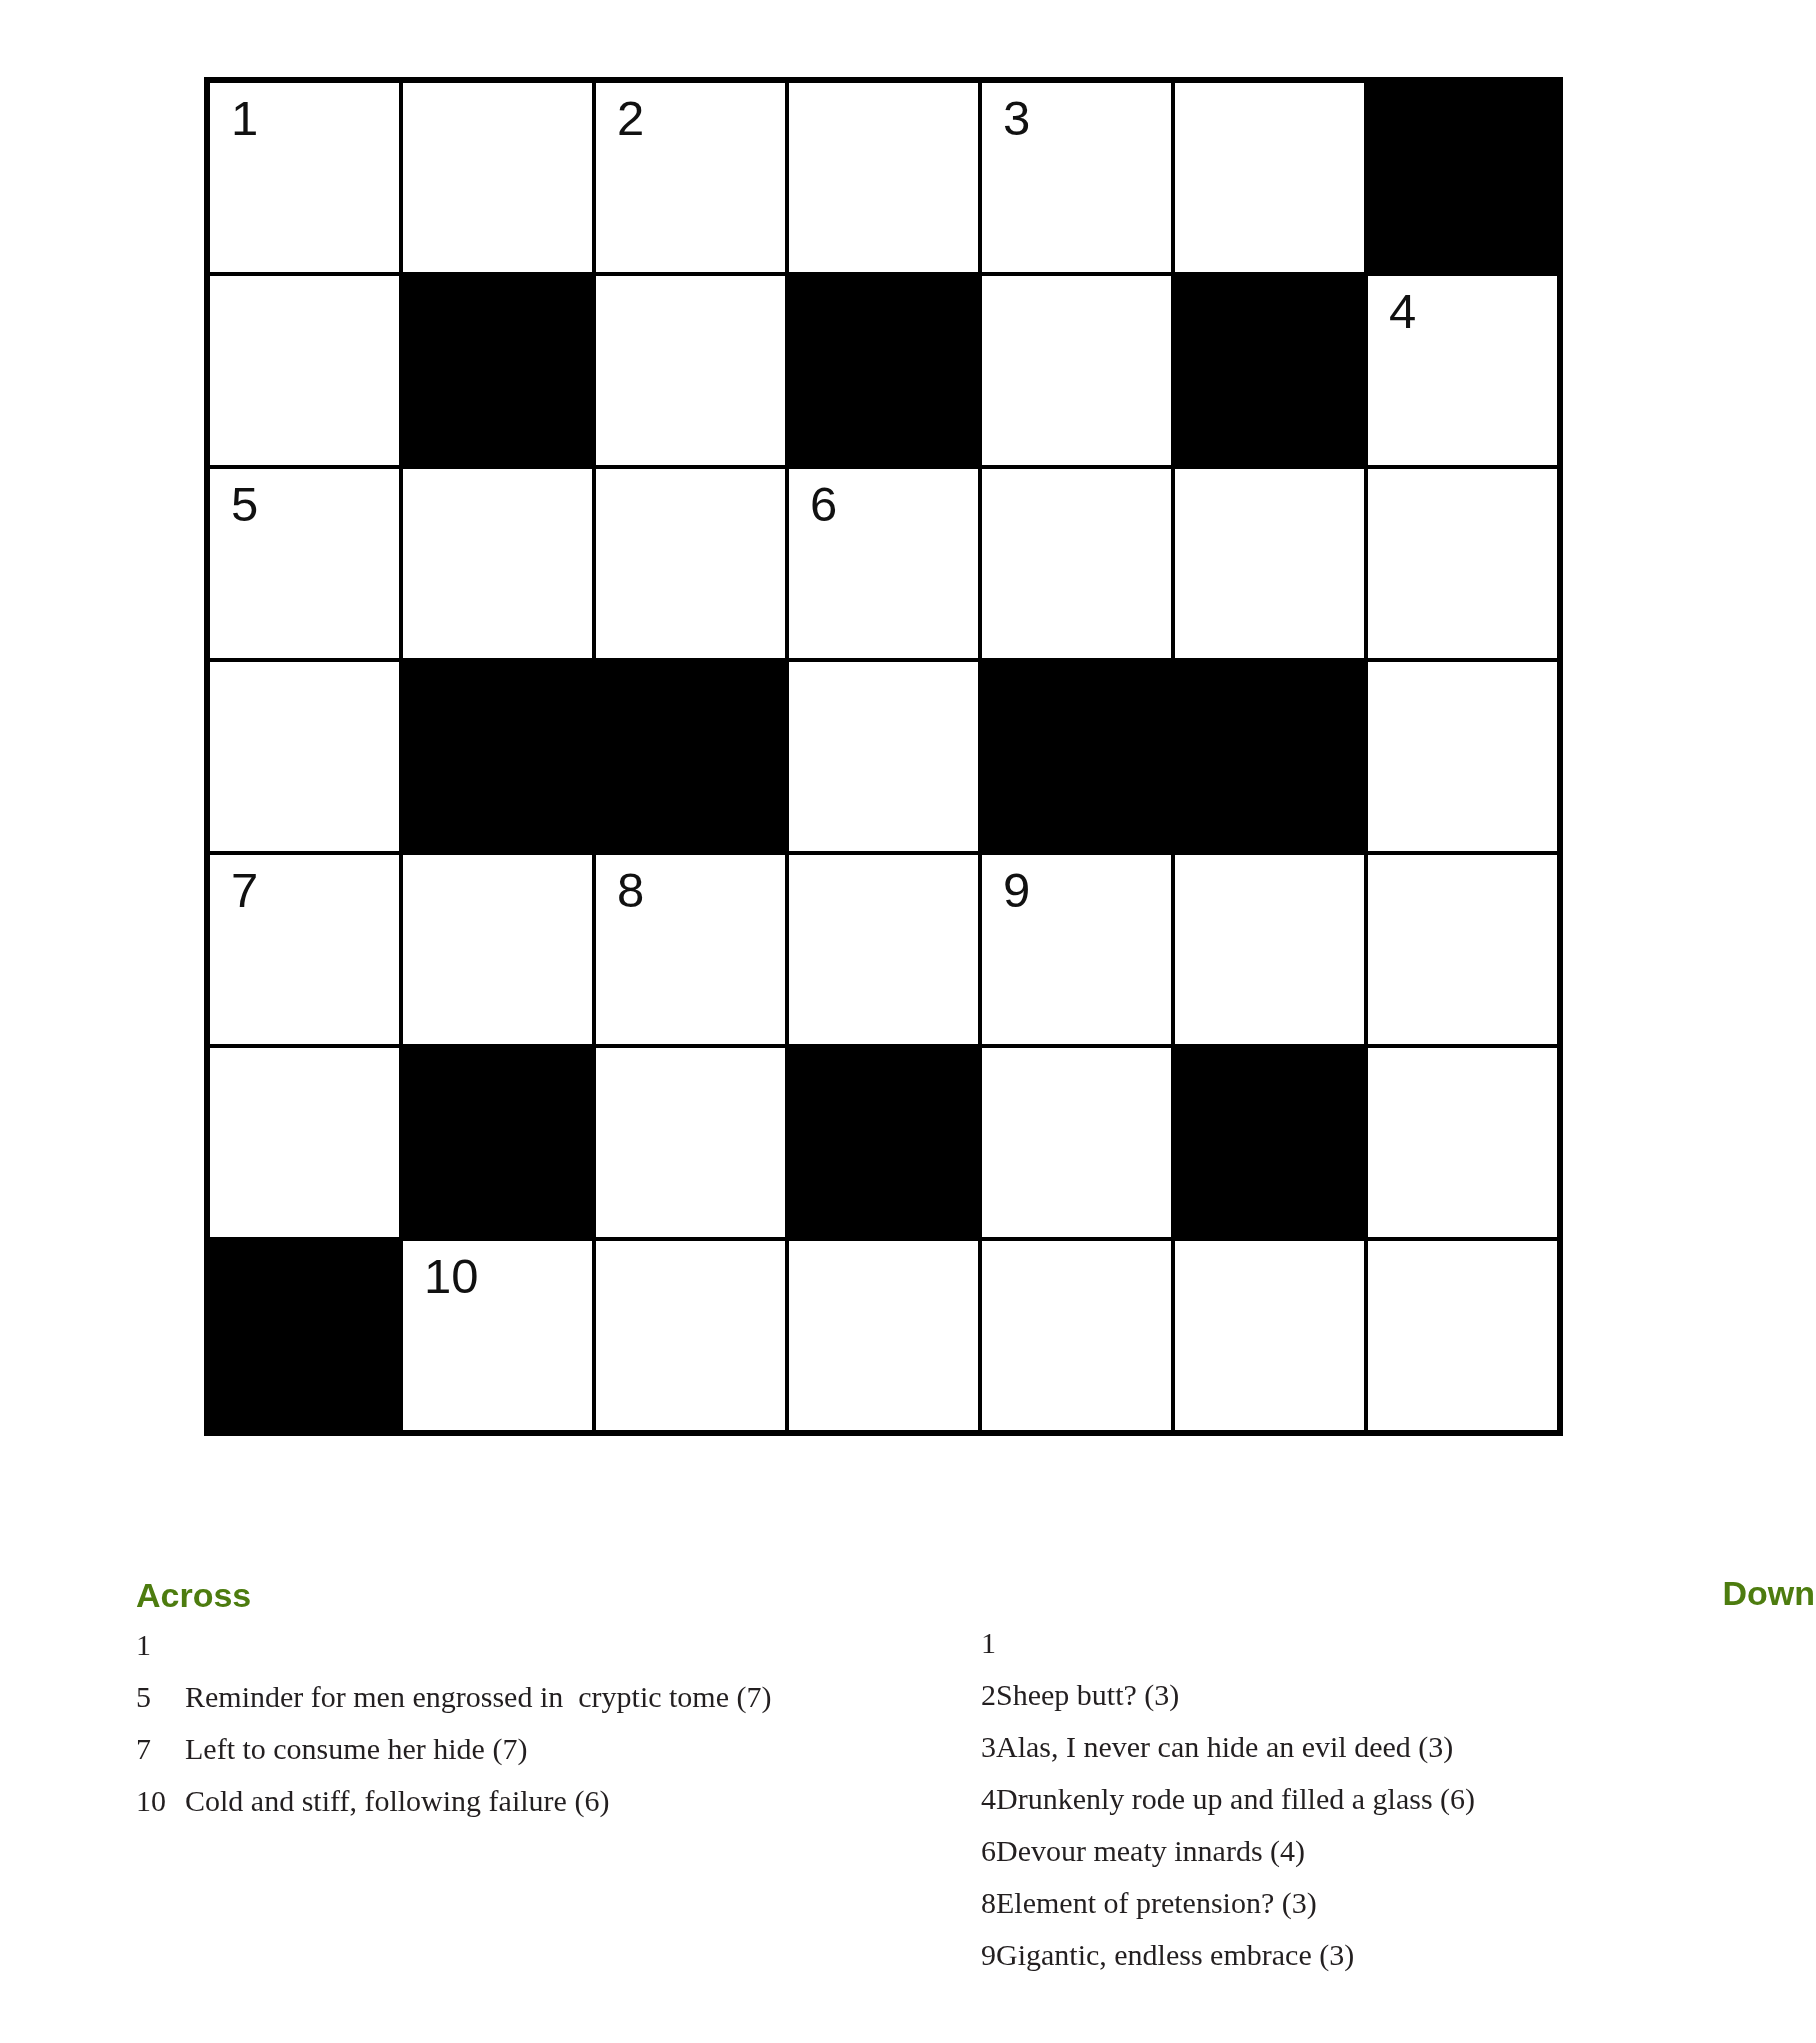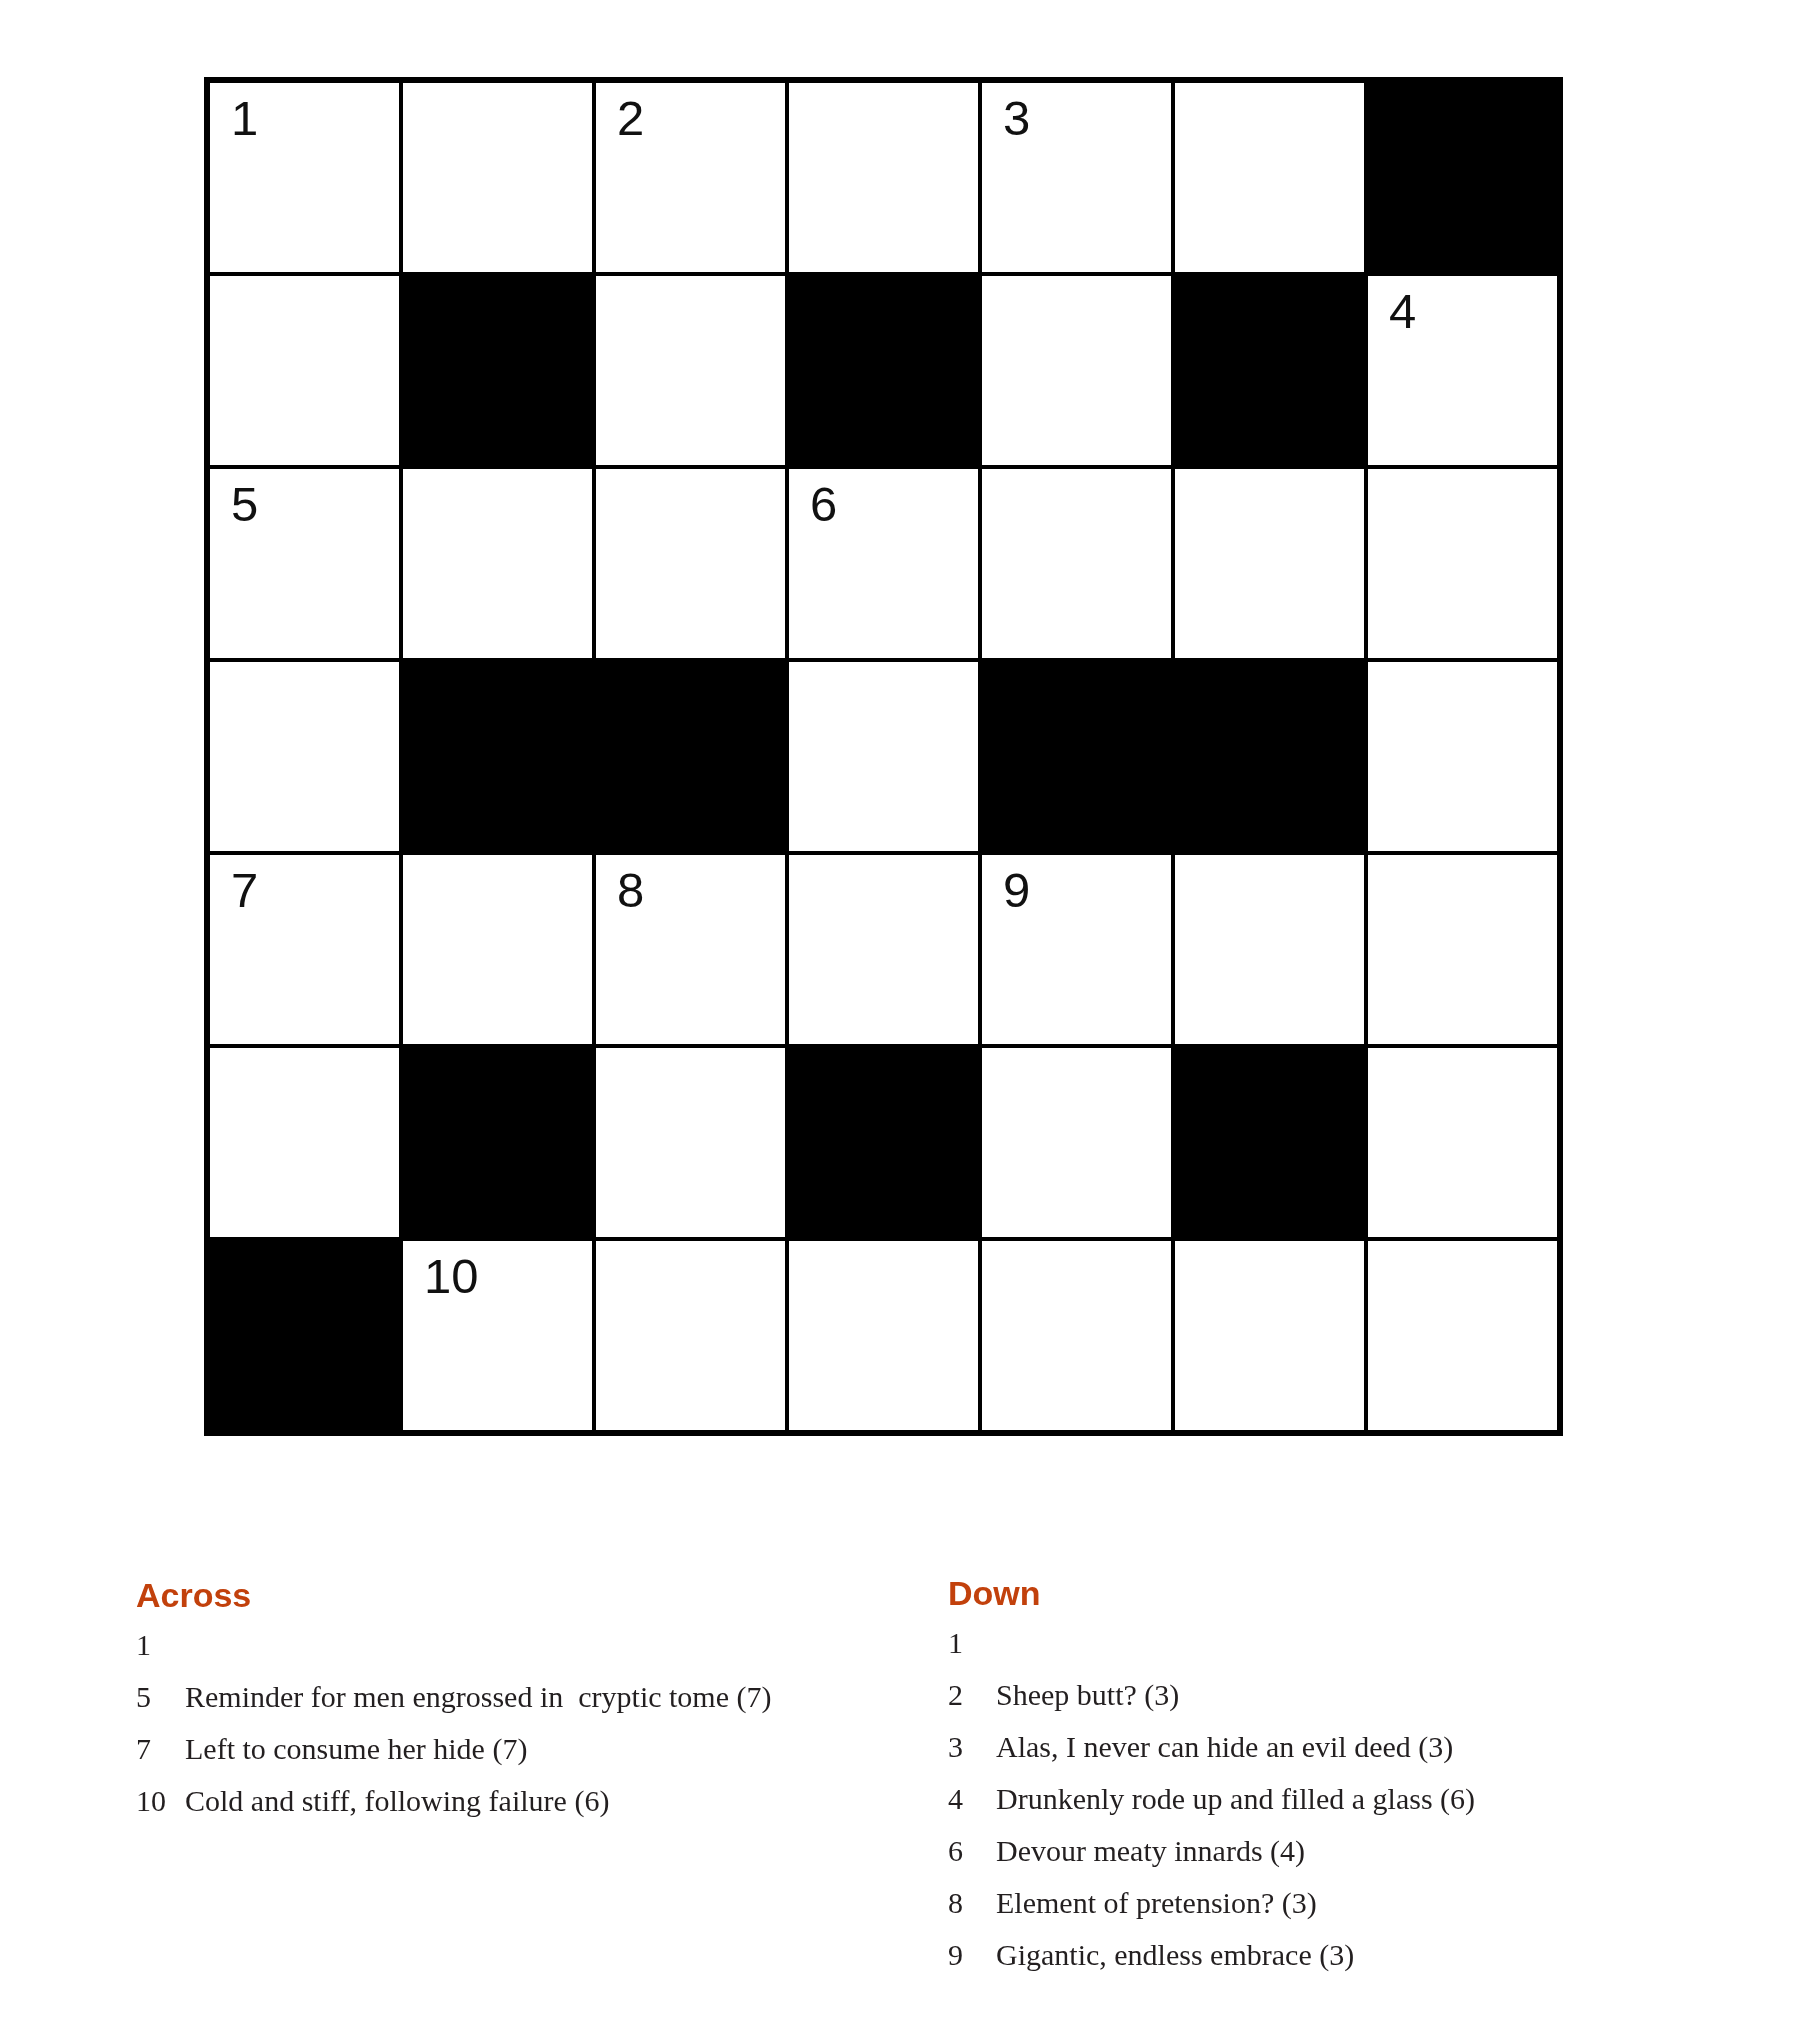--- a/index.html
+++ b/index.html
@@ -38,28 +38,28 @@
     line-height: 1;
     color: #111111;
   }
 
   
   .clues-col {
     position: absolute;
     color: #231f20;
   }
   .clues-across { left: 136px; top: 1578px; width: 806px; }
-  .clues-down   { left: 948px; top: 1576px; width: 867px; }
+  .clues-down   { left: 948px; top: 1576px; width: 867px; text-align: right; }
   .clues-title {
     font-family: "Liberation Sans", sans-serif;
     font-weight: bold;
     font-size: 34px;
     line-height: 1;
     margin: 0 0 7.2px 0;
-    color: #c2410c;
+    color: #4d7c0f;
   }
   .clue-list { }
   .clue-item {
     display: flex;
     align-items: baseline;
     line-height: 52px;
     font-family: "Liberation Serif", serif;
     font-size: 30px;
     color: #231f20;
   }

